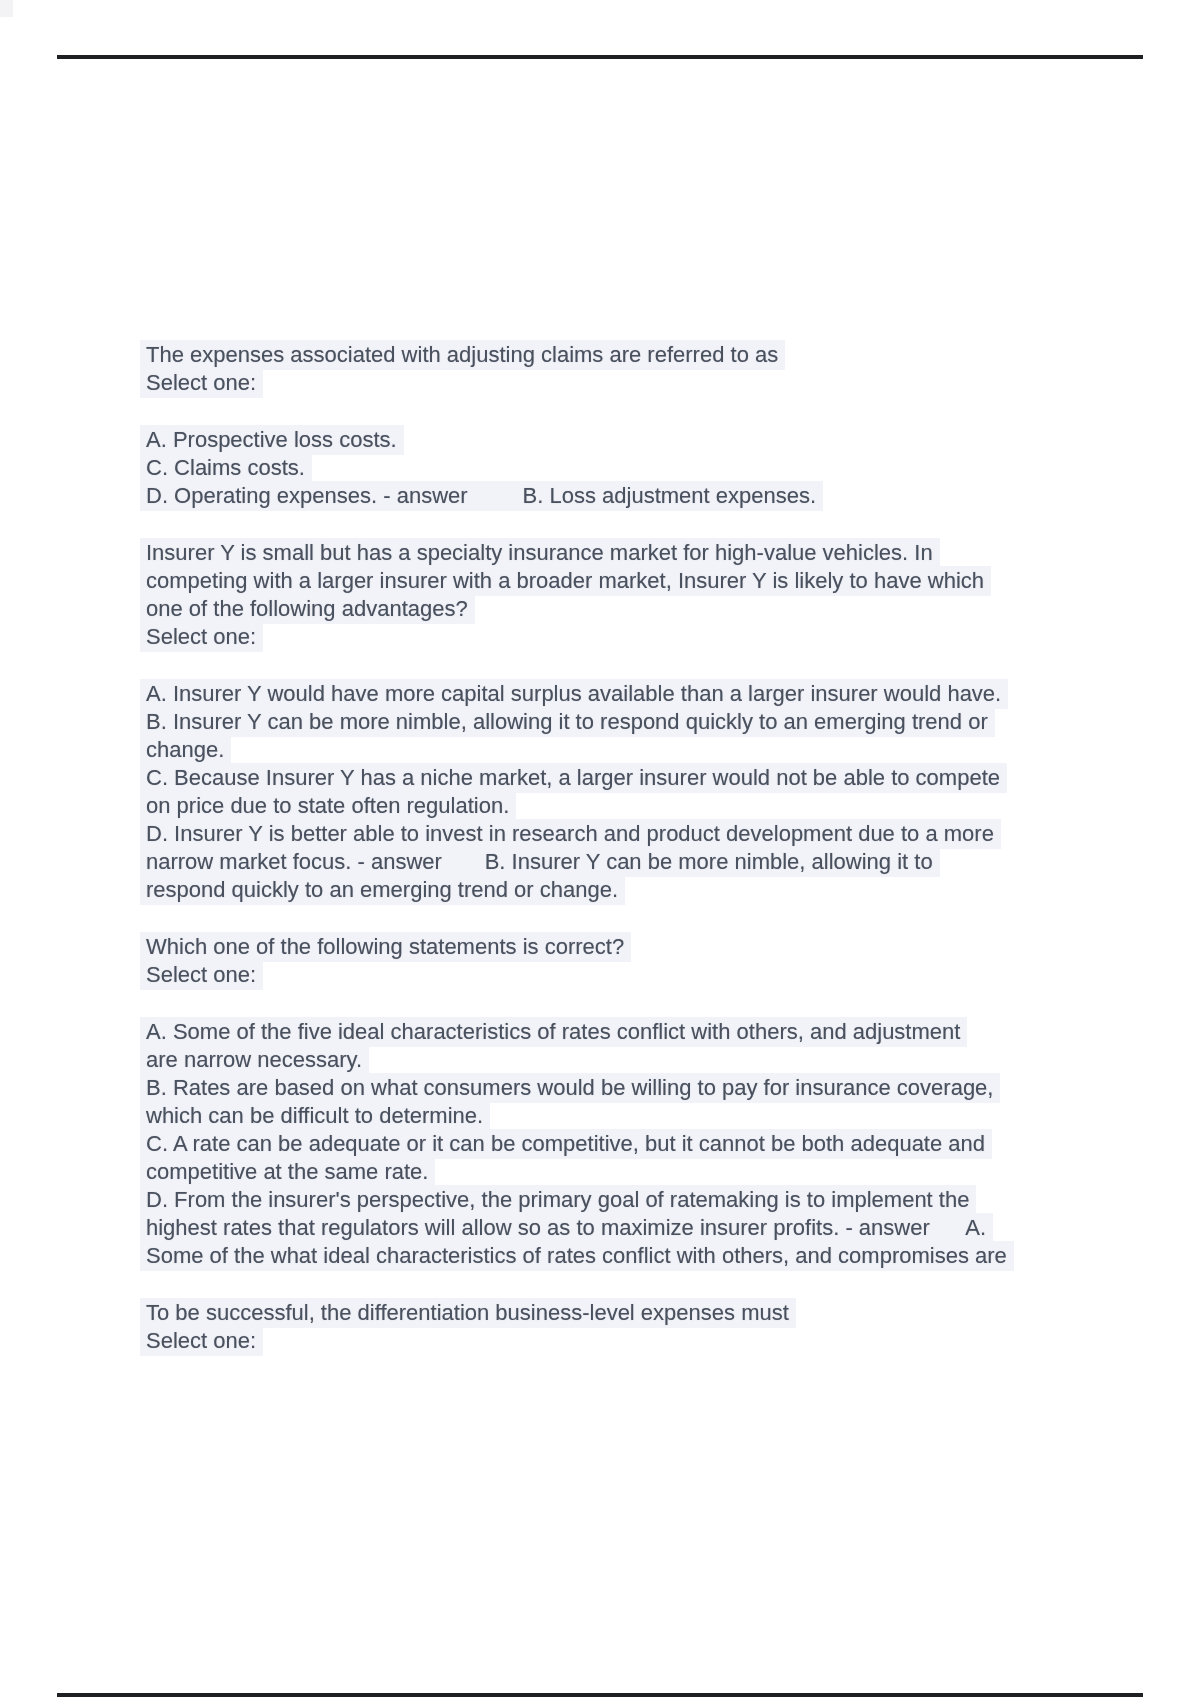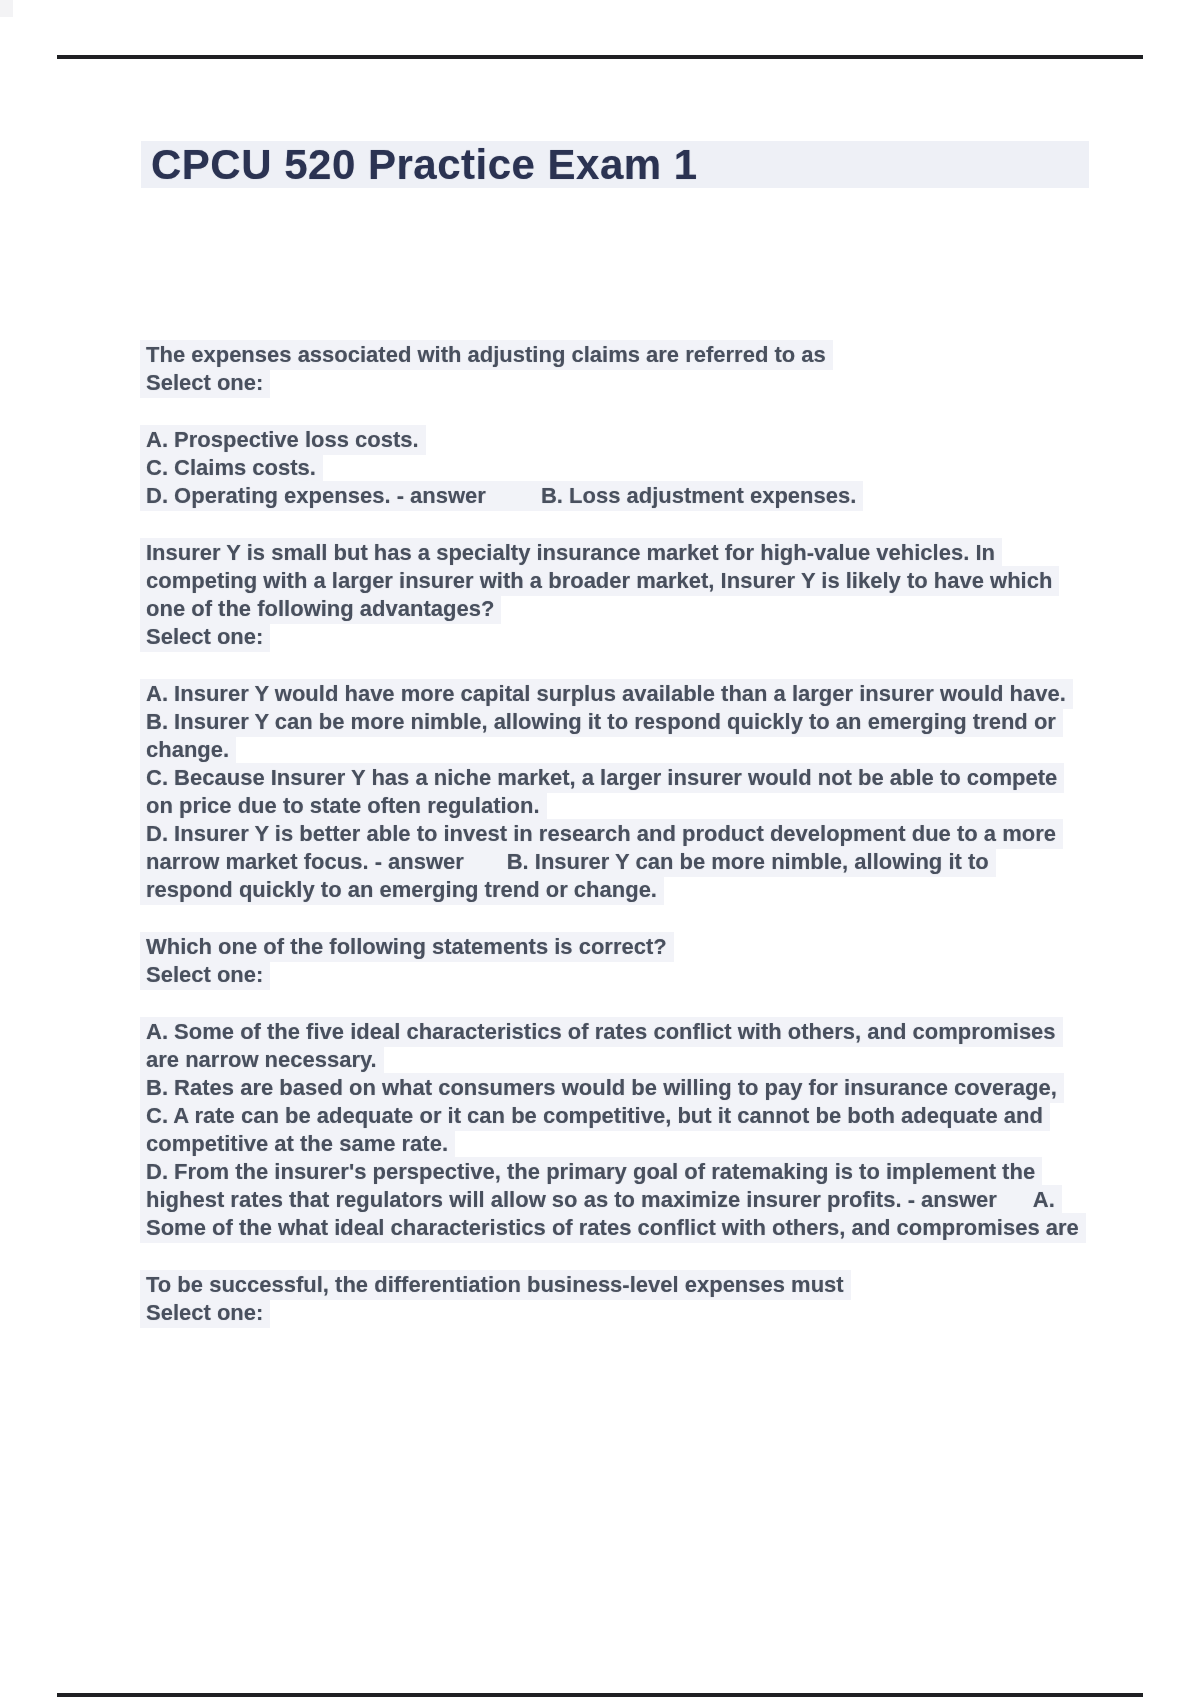--- a/index.html
+++ b/index.html
@@ -58,41 +58,37 @@
     top: 341px;
     width: 990px;
     font-size: 22px;
     line-height: 28px;
     color: var(--body-color, #49505e);
     text-shadow: 0 0 1px rgba(73,80,94,0.4);
   }
   .line {
     white-space: pre;
     height: 28px;
-    font-weight: bold;
   }
   .line .hl {
     background: var(--line-hl, #f2f3f8);
     padding: 2px 7px 3px 6px;
     margin-left: -6px;
   }
   .spacer {
     height: 29px;
   }
 </style>
 </head>
 <body>
 
 <div id="page">
   <div class="corner-artifact"></div>
   <div class="rule rule-top"></div>
 
-  <div class="title-band">
-    <div class="doc-title">CPCU 520 Practice Exam 1</div>
-  </div>
 
   <div class="content">
       <div class="line"><span class="hl">The expenses associated with adjusting claims are referred to as</span></div>
       <div class="line"><span class="hl">Select one:</span></div>
       <div class="spacer"></div>
       <div class="line"><span class="hl">A. Prospective loss costs.</span></div>
       <div class="line"><span class="hl">C. Claims costs.</span></div>
       <div class="line"><span class="hl">D. Operating expenses. - answer         B. Loss adjustment expenses.</span></div>
       <div class="spacer"></div>
       <div class="line"><span class="hl">Insurer Y is small but has a specialty insurance market for high-value vehicles. In</span></div>
@@ -105,23 +101,24 @@
       <div class="line"><span class="hl">change.</span></div>
       <div class="line"><span class="hl">C. Because Insurer Y has a niche market, a larger insurer would not be able to compete</span></div>
       <div class="line"><span class="hl">on price due to state often regulation.</span></div>
       <div class="line"><span class="hl">D. Insurer Y is better able to invest in research and product development due to a more</span></div>
       <div class="line"><span class="hl">narrow market focus. - answer       B. Insurer Y can be more nimble, allowing it to</span></div>
       <div class="line"><span class="hl">respond quickly to an emerging trend or change.</span></div>
       <div class="spacer"></div>
       <div class="line"><span class="hl">Which one of the following statements is correct?</span></div>
       <div class="line"><span class="hl">Select one:</span></div>
       <div class="spacer"></div>
-      <div class="line"><span class="hl">A. Some of the five ideal characteristics of rates conflict with others, and compromises</span></div>
+      <div class="line"><span class="hl">A. Some of the five ideal characteristics of rates conflict with others, and adjustment</span></div>
       <div class="line"><span class="hl">are narrow necessary.</span></div>
       <div class="line"><span class="hl">B. Rates are based on what consumers would be willing to pay for insurance coverage,</span></div>
+      <div class="line"><span class="hl">which can be difficult to determine.</span></div>
       <div class="line"><span class="hl">C. A rate can be adequate or it can be competitive, but it cannot be both adequate and</span></div>
       <div class="line"><span class="hl">competitive at the same rate.</span></div>
       <div class="line"><span class="hl">D. From the insurer's perspective, the primary goal of ratemaking is to implement the</span></div>
       <div class="line"><span class="hl">highest rates that regulators will allow so as to maximize insurer profits. - answer      A.</span></div>
       <div class="line"><span class="hl">Some of the what ideal characteristics of rates conflict with others, and compromises are</span></div>
       <div class="spacer"></div>
       <div class="line"><span class="hl">To be successful, the differentiation business-level expenses must</span></div>
       <div class="line"><span class="hl">Select one:</span></div>
     </div>
 

